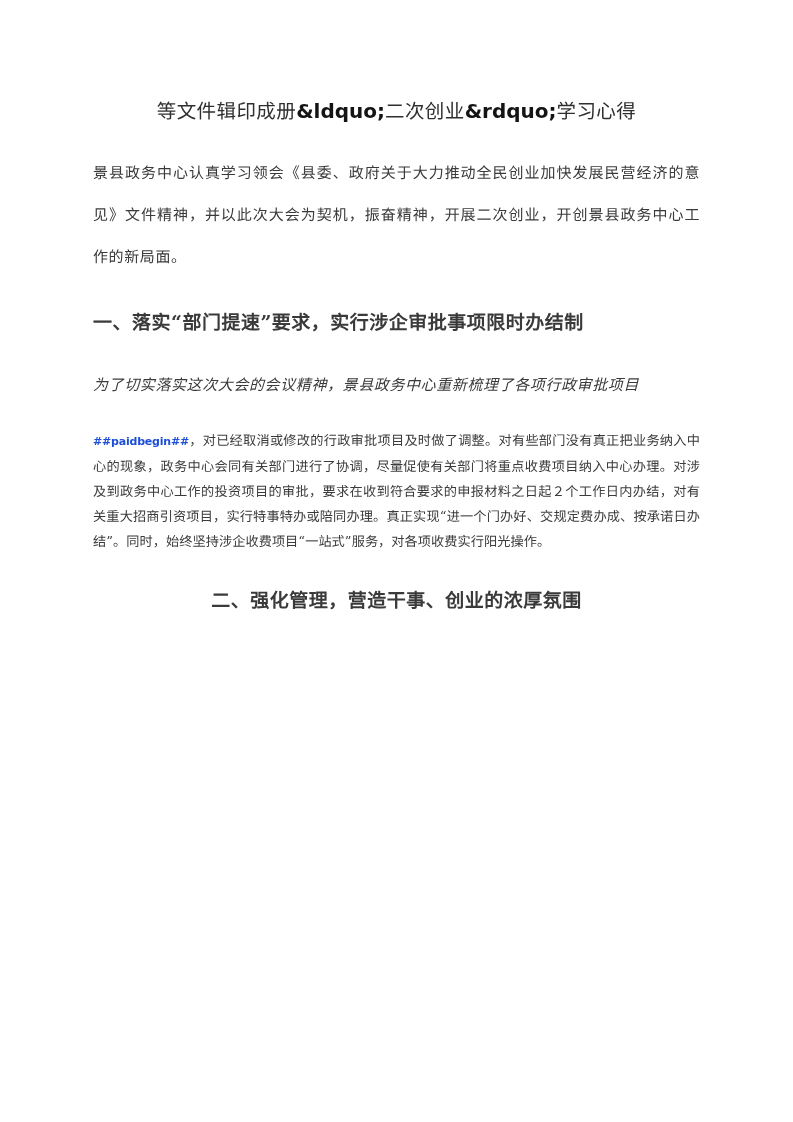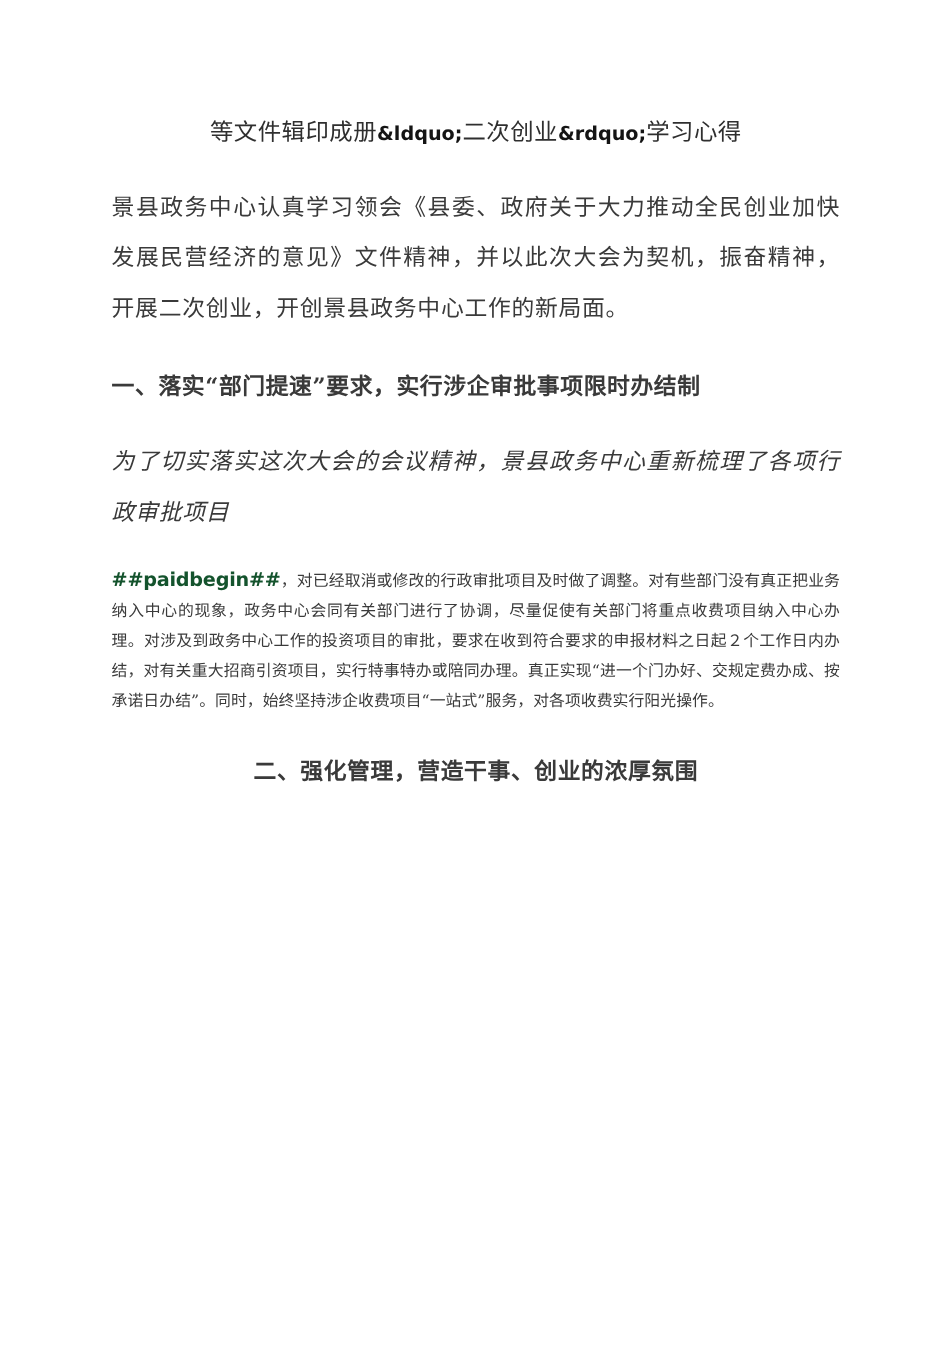--- a/index.html
+++ b/index.html
@@ -36,28 +36,28 @@
     font-weight: normal;
     line-height: 30px;
     text-align: center;
     letter-spacing: 0.4px;
     color: #2f2f2f;
     white-space: nowrap;
   }
   .doc-title .entity {
     font-family: "DejaVu Sans", "Liberation Sans", sans-serif;
     font-weight: bold;
-    font-size: 16px;
+    font-size: 20px;
     letter-spacing: 0;
     color: #141414;
   }
 
   .para {
     margin: 0;
-    font-size: 19px;
+    font-size: 15px;
     line-height: 42px;
     letter-spacing: 0.6px;
     color: #3a3a3a;
     text-align: justify;
     text-justify: inter-ideograph;
   }
 
   .para-intro {
     margin-top: 25px;
   }
@@ -83,22 +83,22 @@
     font-size: 13.2px;
     line-height: 25px;
     letter-spacing: 0.05px;
     color: #3b3b3b;
     text-align: justify;
     text-justify: inter-ideograph;
   }
   .para-small .marker {
     font-family: "DejaVu Sans", "Liberation Sans", sans-serif;
     font-weight: bold;
-    font-size: 16px;
-    color: #14532d;
+    font-size: 11px;
+    color: #1d4ed8;
     letter-spacing: -0.2px;
   }
 
   .heading-two {
     margin-top: 26px;
     text-align: center;
   }
 
   .para-body {
     margin-top: 22px;

